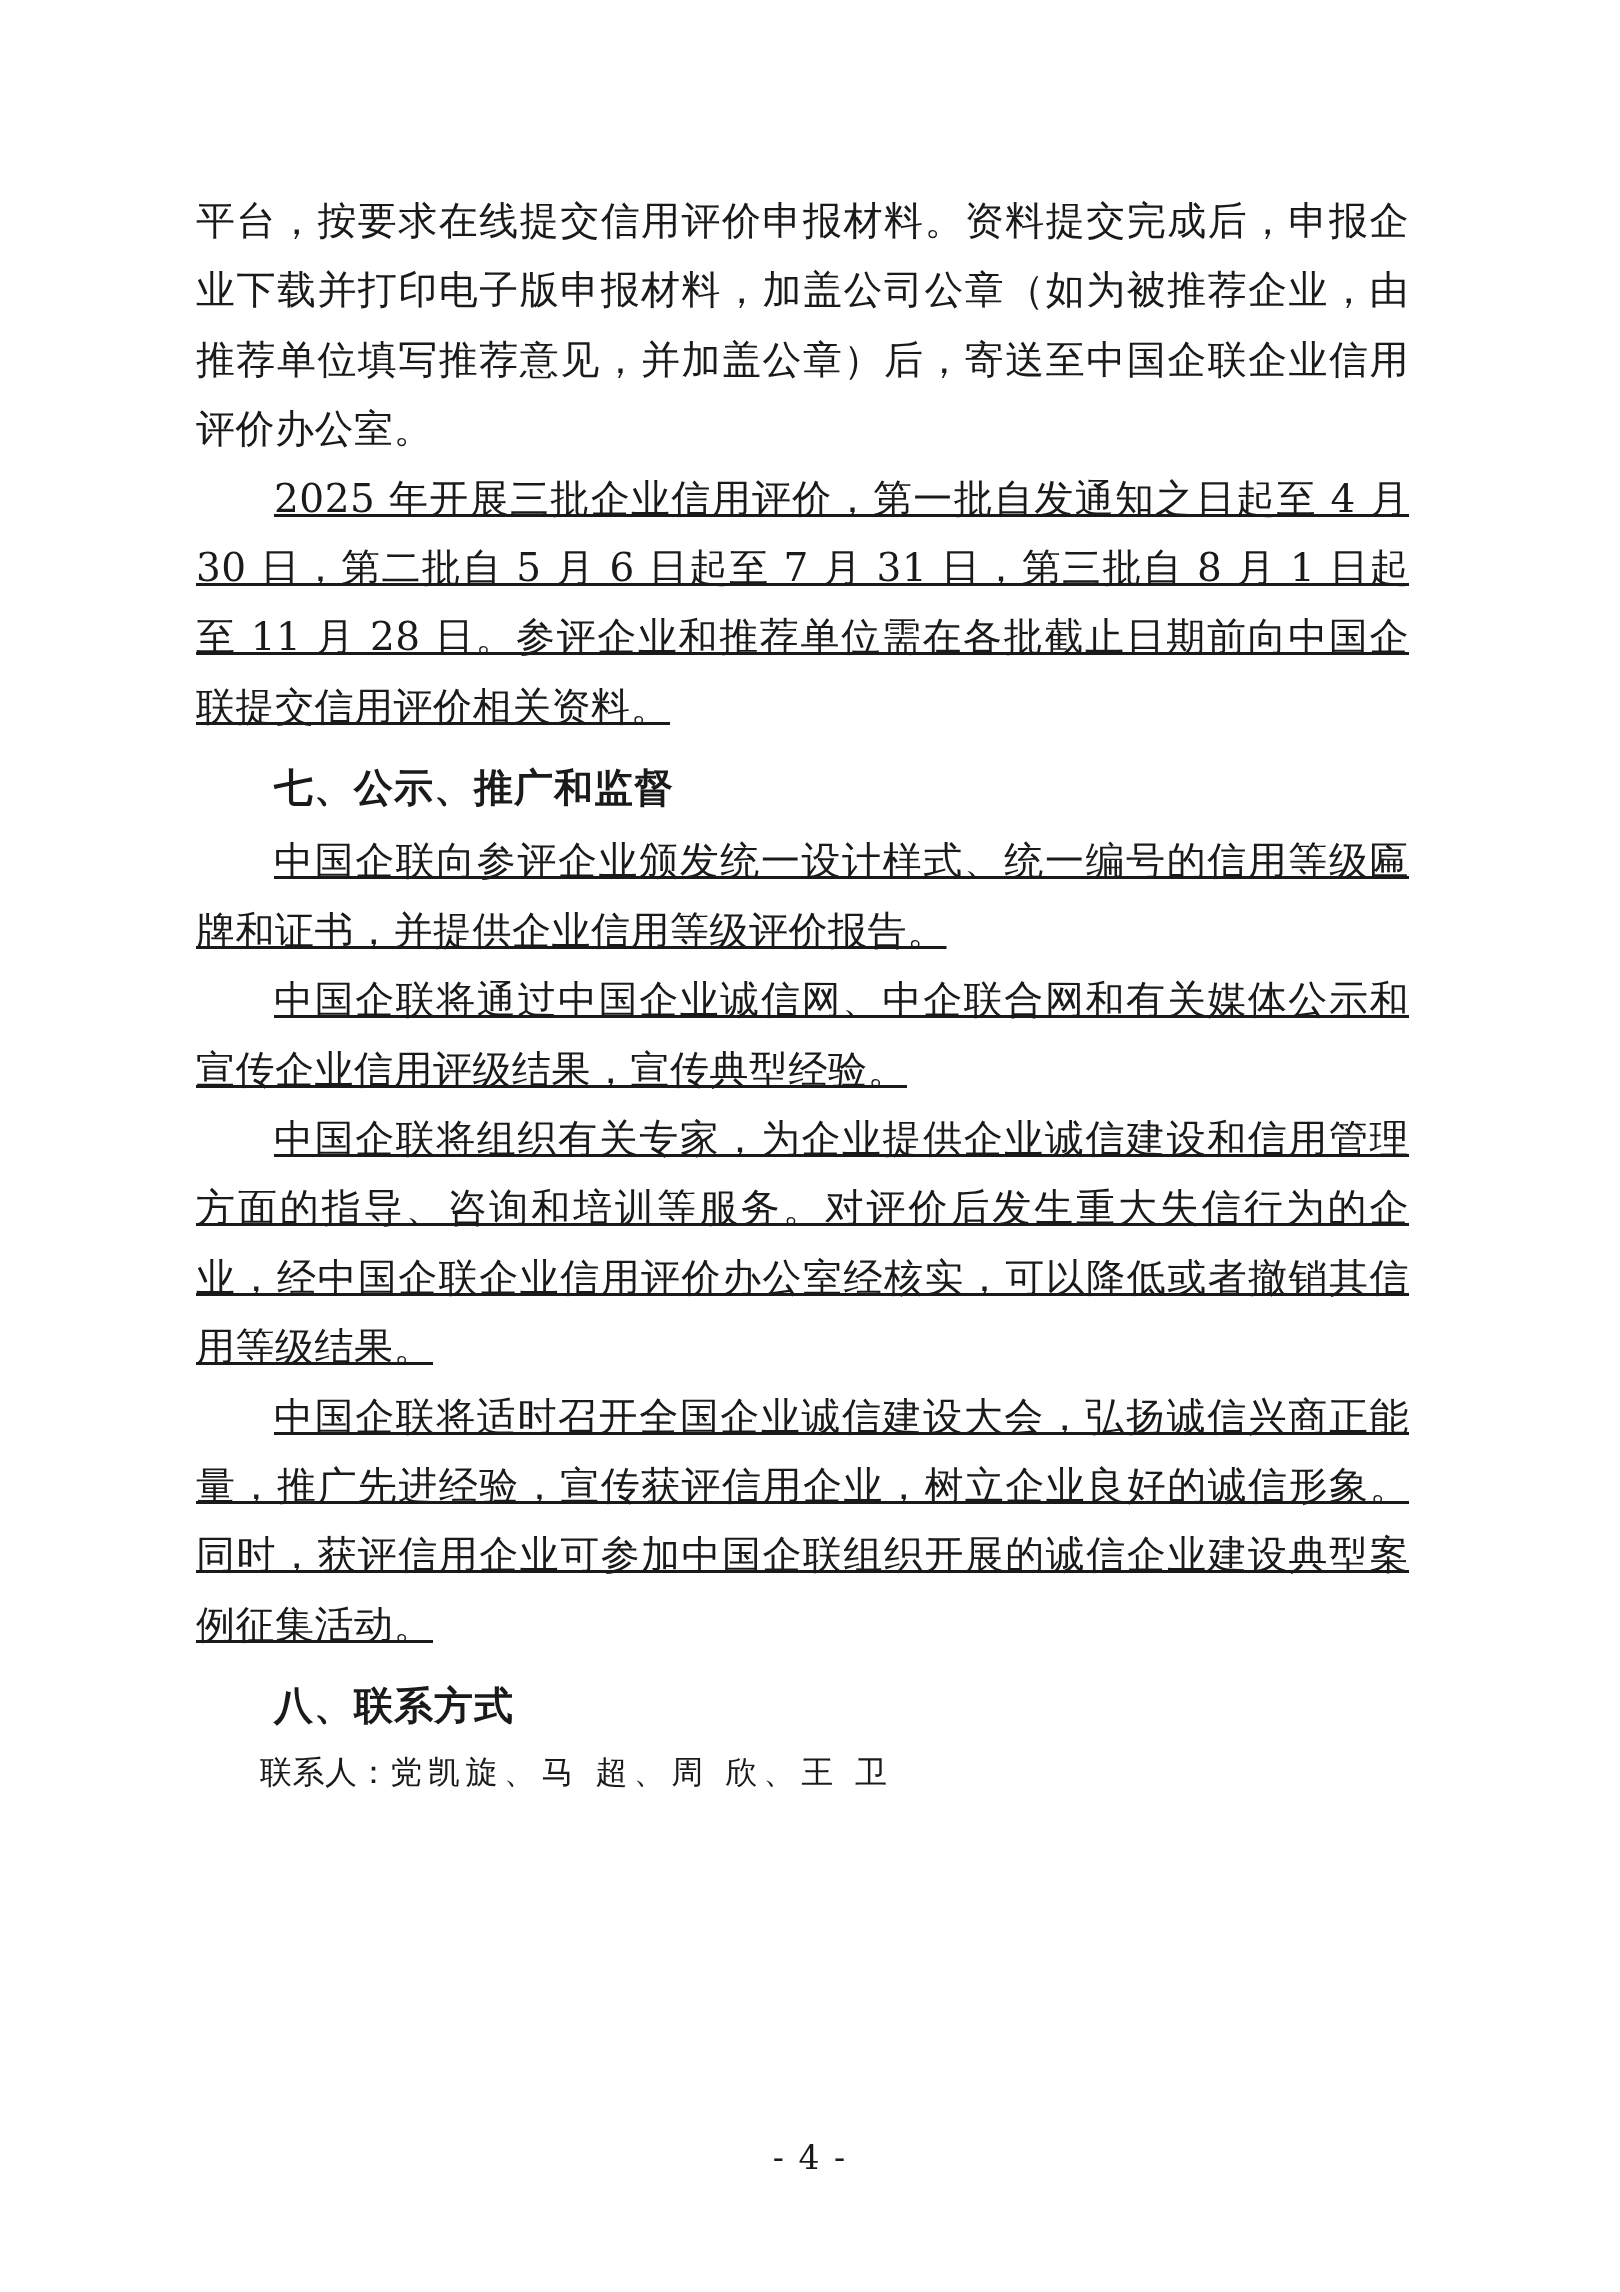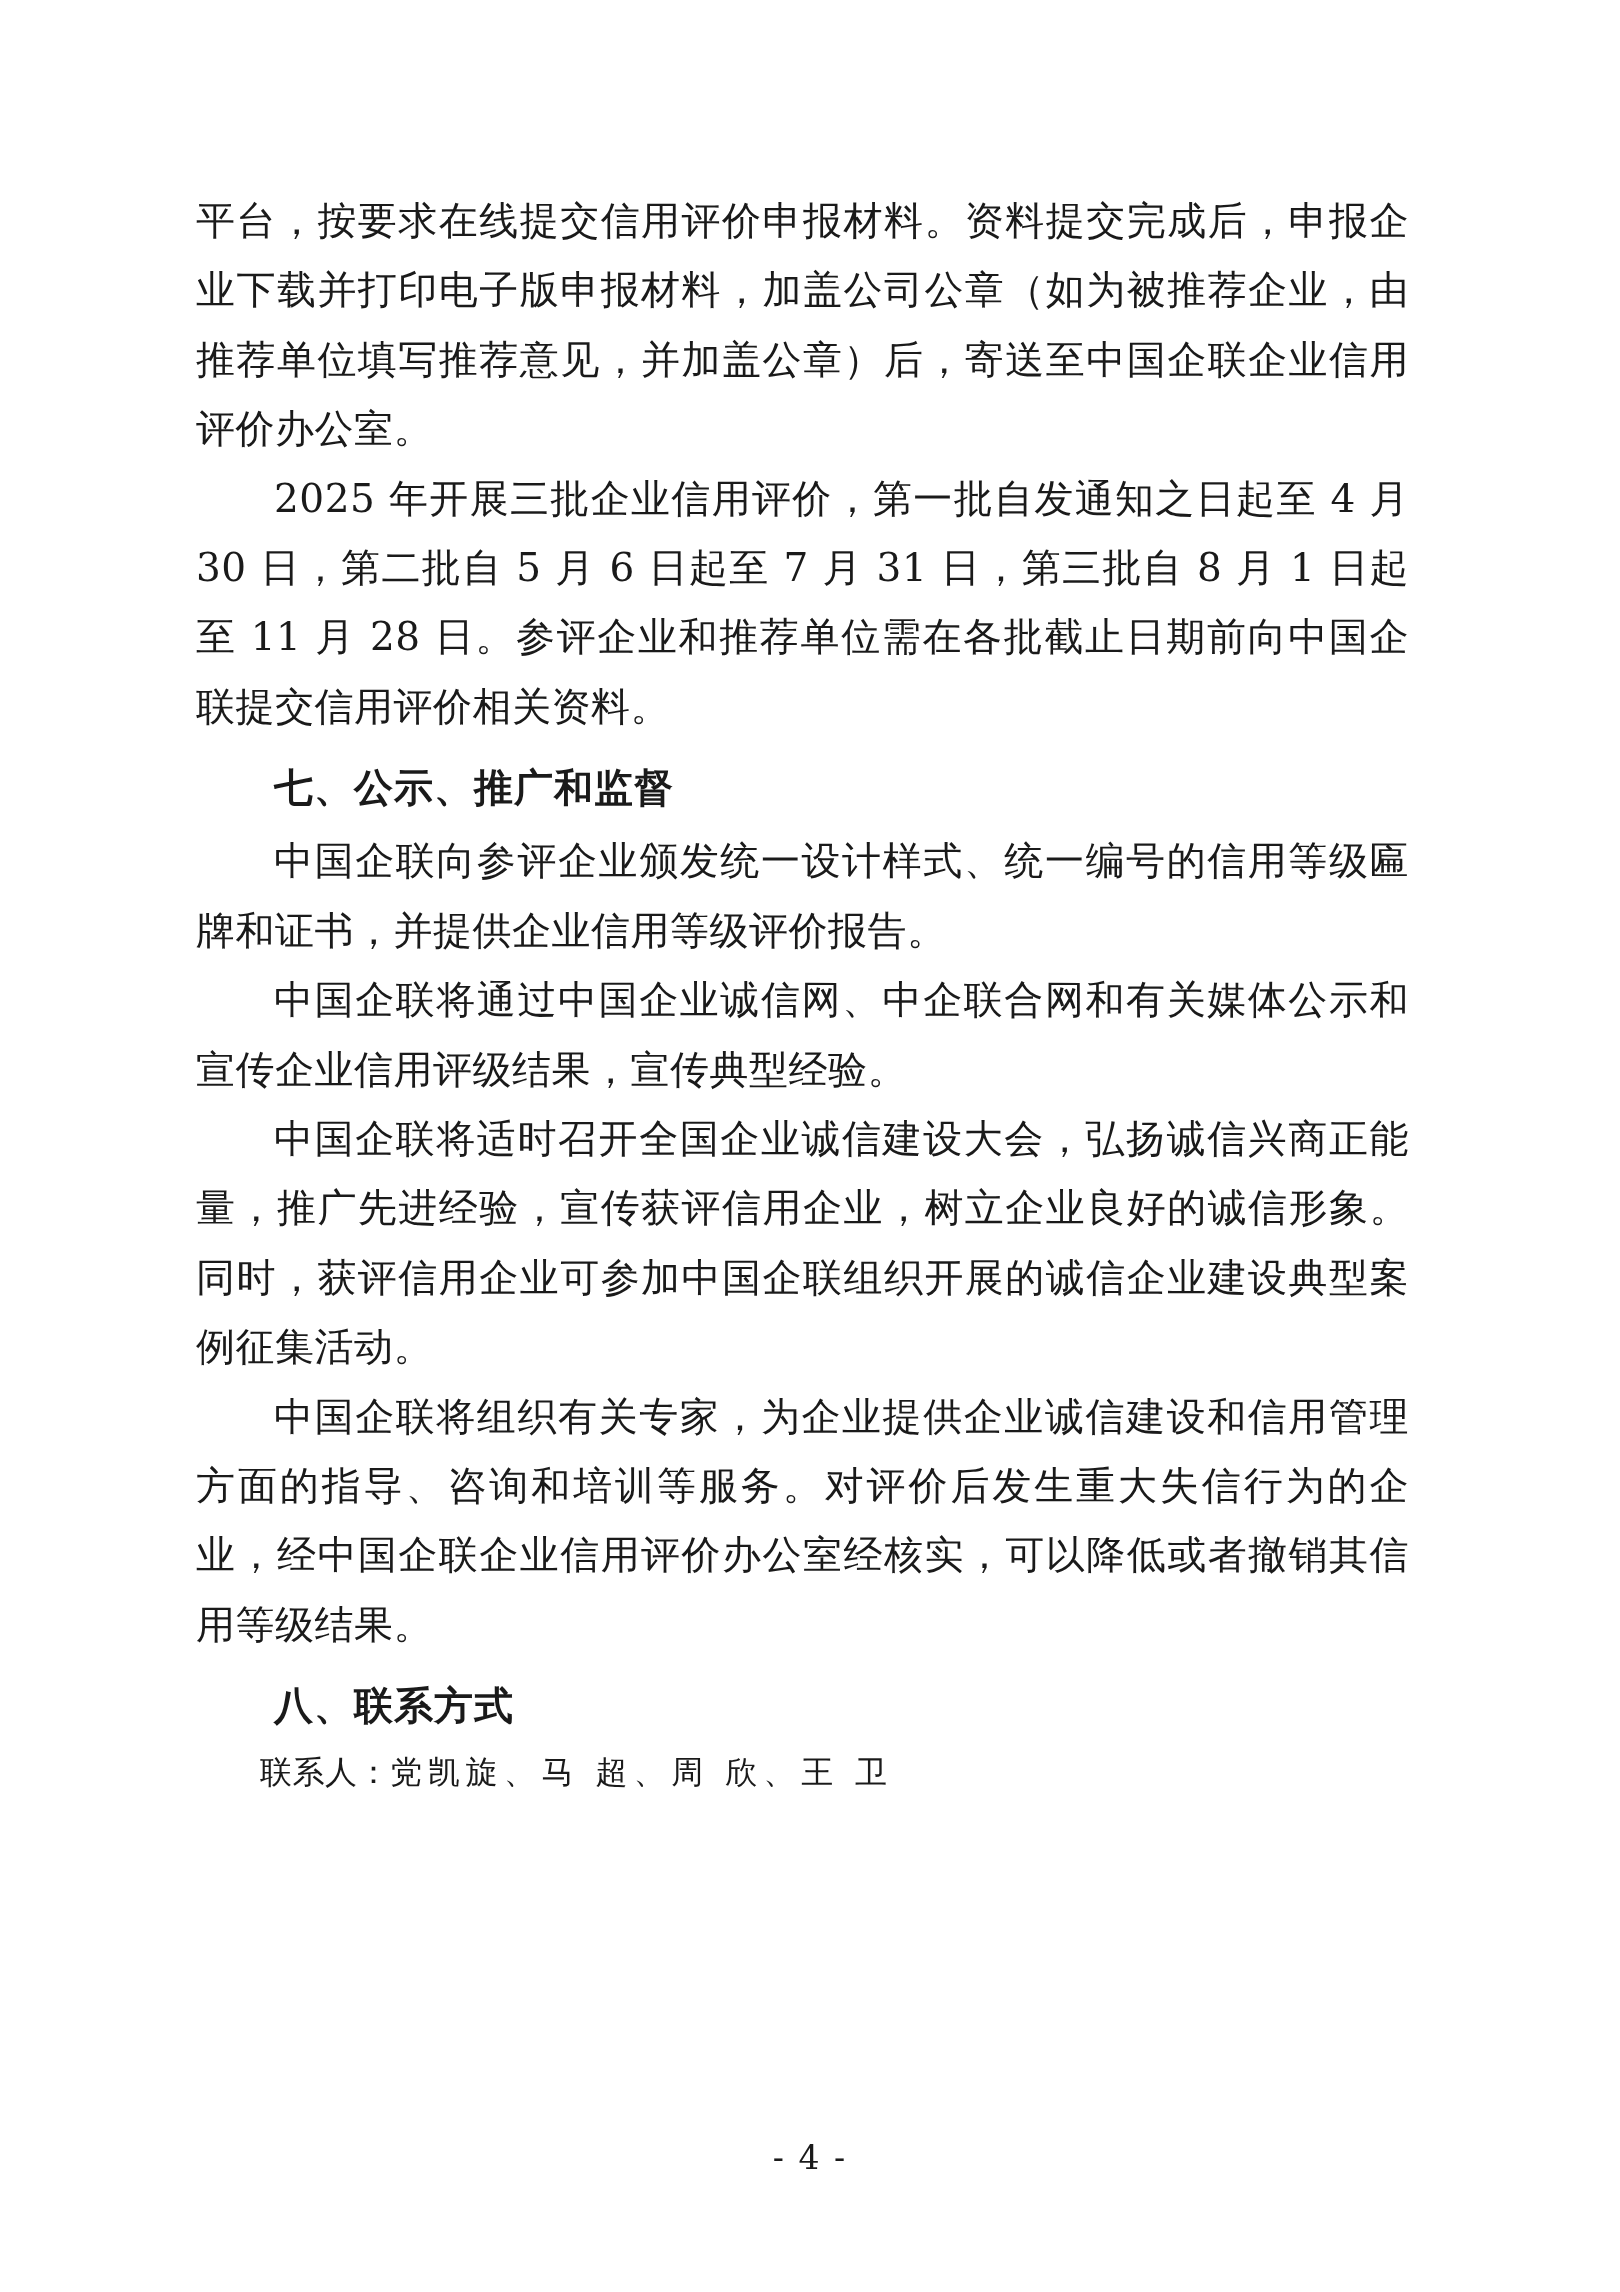--- a/index.html
+++ b/index.html
@@ -27,20 +27,21 @@
   .doc-body {
     font-size: 39px;
     line-height: 1.78;
     letter-spacing: 0.5px;
     text-align: justify;
     text-justify: inter-ideograph;
   }
   p.para {
     margin: 0 0 0 0;
     text-indent: 2em;
+    text-decoration: underline;
   }
   p.cont {
     margin: 0;
     text-indent: 0;
   }
   h2.heading {
     font-size: 39px;
     font-weight: bold;
     font-family: Liberation Sans, sans-serif;
     margin: 11.8px 0 3.9px 0;
@@ -78,23 +79,23 @@
     <p class="cont">平台，按要求在线提交信用评价申报材料。资料提交完成后，申报企业下载并打印电子版申报材料，加盖公司公章（如为被推荐企业，由推荐单位填写推荐意见，并加盖公章）后，寄送至中国企联企业信用评价办公室。</p>
 
     <p class="para">2025 年开展三批企业信用评价，第一批自发通知之日起至 4 月 30 日，第二批自 5 月 6 日起至 7 月 31 日，第三批自 8 月 1 日起至 11 月 28 日。参评企业和推荐单位需在各批截止日期前向中国企联提交信用评价相关资料。</p>
 
     <h2 class="heading">七、公示、推广和监督</h2>
 
     <p class="para">中国企联向参评企业颁发统一设计样式、统一编号的信用等级匾牌和证书，并提供企业信用等级评价报告。</p>
 
     <p class="para">中国企联将通过中国企业诚信网、中企联合网和有关媒体公示和宣传企业信用评级结果，宣传典型经验。</p>
 
+    <p class="para">中国企联将组织有关专家，为企业提供企业诚信建设和信用管理方面的指导、咨询和培训等服务。对评价后发生重大失信行为的企业，经中国企联企业信用评价办公室经核实，可以降低或者撤销其信用等级结果。</p>
+
     <p class="para">中国企联将适时召开全国企业诚信建设大会，弘扬诚信兴商正能量，推广先进经验，宣传获评信用企业，树立企业良好的诚信形象。同时，获评信用企业可参加中国企联组织开展的诚信企业建设典型案例征集活动。</p>
-
-    <p class="para">中国企联将组织有关专家，为企业提供企业诚信建设和信用管理方面的指导、咨询和培训等服务。对评价后发生重大失信行为的企业，经中国企联企业信用评价办公室经核实，可以降低或者撤销其信用等级结果。</p>
 
     <h2 class="heading">八、联系方式</h2>
 
     <p class="contact-line"><span>联系人：</span><span class="spaced">党凯旋、马 超、周 欣、王 卫</span></p>
 
   </div>
 
   <div class="footer">- 4 -</div>
 </div>
 

